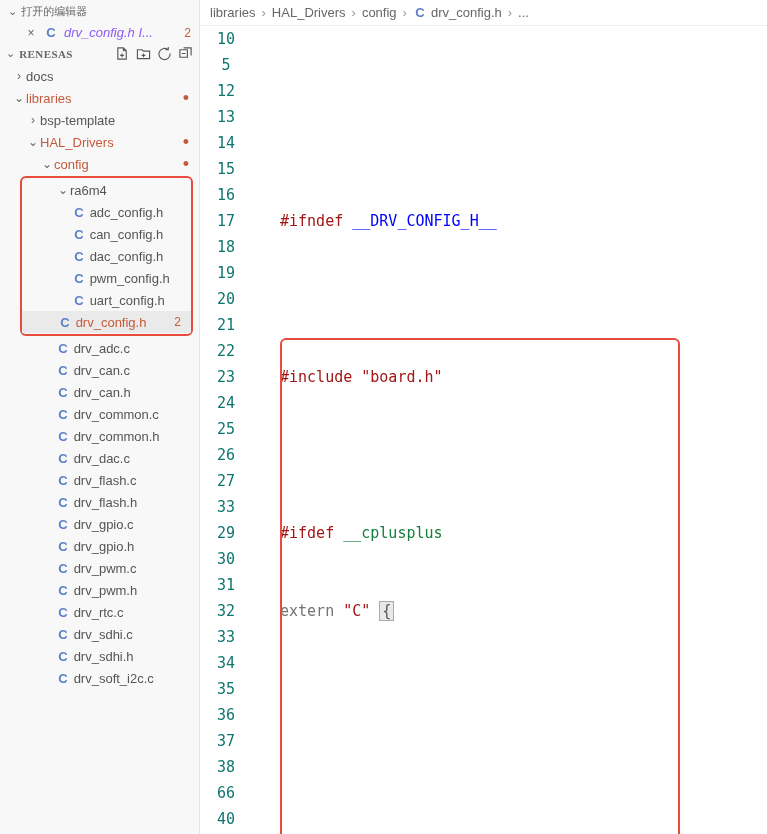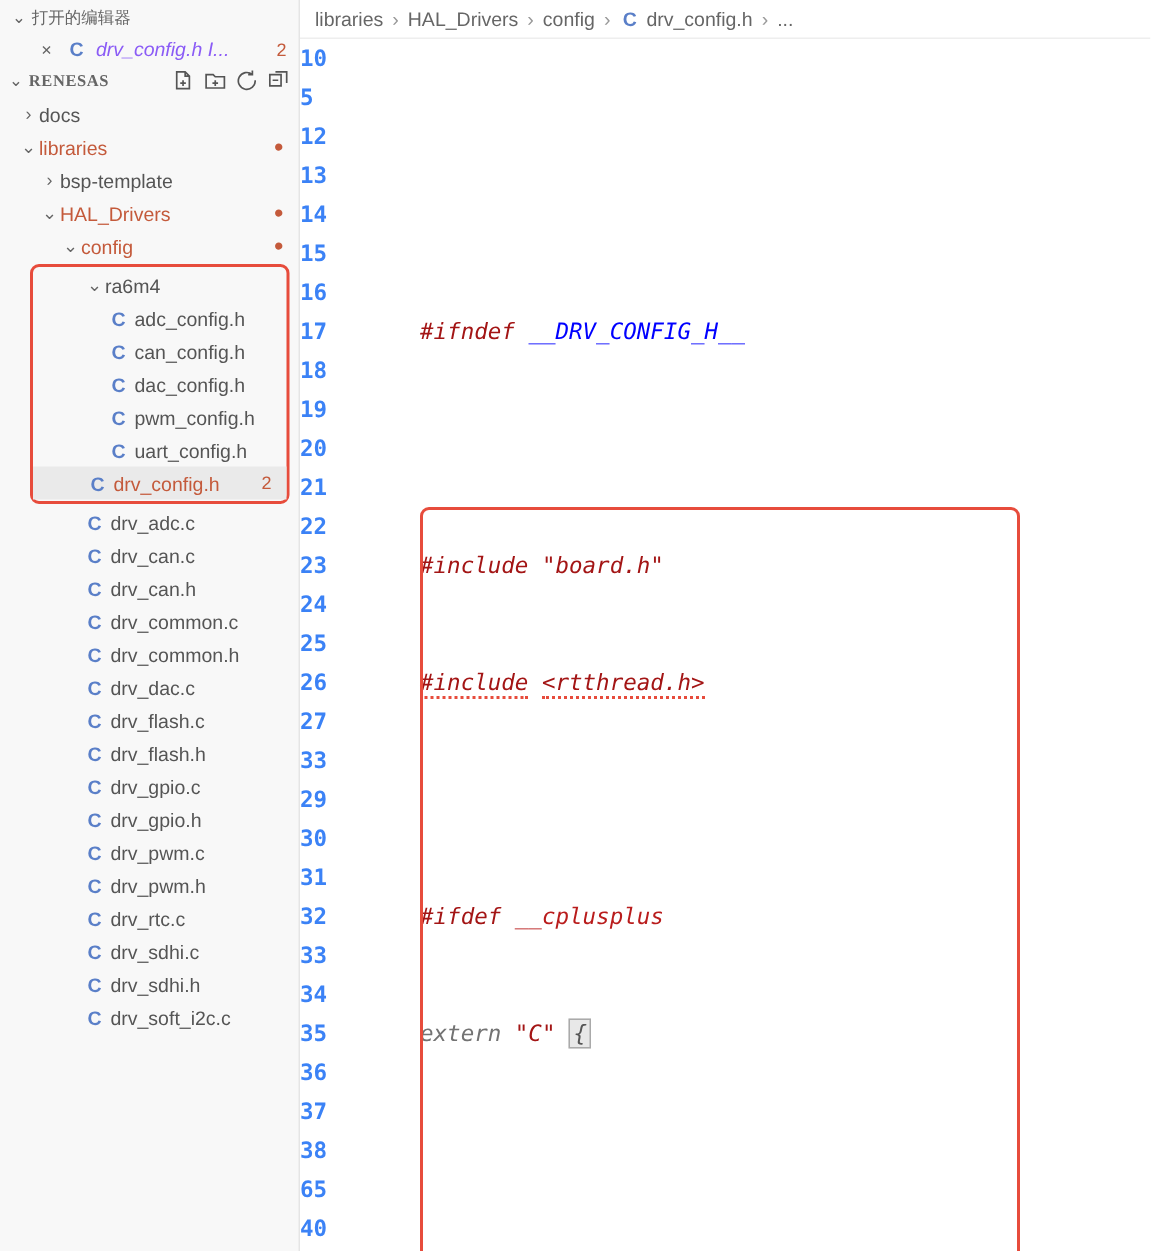--- a/index.html
+++ b/index.html
@@ -24,29 +24,29 @@
  .file-label { color:#555; }
  .file-label.sel { color:#c45a3b; }
  .status-dot { position:absolute; right:10px; color:#c45a3b; font-size:18px; line-height:1; }
  .row-badge { position:absolute; right:10px; color:#c45a3b; font-size:12px; }
  .red-box-files { border:2px solid #e74c3c; border-radius:6px; margin:1px 6px 1px 20px; padding:1px 0; }
  .main { flex:1; display:flex; flex-direction:column; }
  .breadcrumbs { display:flex; align-items:center; gap:6px; padding:4px 10px; font-size:13px; color:#666; border-bottom:1px solid #eee; height:26px; }
  .bc-sep { color:#999; }
  .bc-file { display:flex; align-items:center; gap:4px; }
  .editor { flex:1; display:flex; overflow:auto; font-family:Consolas,Menlo,monospace; font-size:15px; line-height:26px; }
- .gutter { width:72px; text-align:left; color:#3b82f6; padding-right:20px;font-weight:bold; }
- .code { flex:1; padding-left:8px; white-space:pre; position:relative;font-style:italic; }
+ .gutter { width:72px; text-align:center; color:#0f766e; padding-right:20px; }
+ .code { flex:1; padding-left:8px; white-space:pre; position:relative; }
  .code-inner { position:relative; }
  .line { height:26px; }
  .kw-pp { color:#a31515; }
  .kw-sym { color:#0000ff; }
  .kw-str { color:#a31515; }
  .kw-ext { color:#737373; }
- .kw-cpp { color:#b91c1c;margin-top:48px; }
+ .kw-cpp { color:#15803d;margin-top:48px; }
  .brace-paren { color:#555; }
  .squiggle { border-bottom:2px dotted #e74c3c; }
  .red-rect { position:absolute; border:2px solid #e74c3c; border-radius:6px; pointer-events:none; }
  .box-main { top:260px; left:0px; width:400px; height:520px; }
  .svg-ico { width:15px; height:15px; }
 </style>
 </head>
 <body>
 
 <div class="sidebar">
@@ -183,30 +183,29 @@
         <div class="line">29</div>
         <div class="line">30</div>
         <div class="line">31</div>
         <div class="line">32</div>
         <div class="line">33</div>
         <div class="line">34</div>
         <div class="line">35</div>
         <div class="line">36</div>
         <div class="line">37</div>
         <div class="line">38</div>
-        <div class="line">65</div>
+        <div class="line">66</div>
         <div class="line">40</div>
       </div>
   <div class="code">
    <div class="code-inner">
     <div class="line"></div>
     <div class="line"><span class="kw-pp">#ifndef</span> <span class="kw-sym">__DRV_CONFIG_H__</span></div>
     <div class="line"></div>
     <div class="line"><span class="kw-pp">#include</span> <span class="kw-str">"board.h"</span></div>
-    <div class="line"><span class="kw-pp squiggle">#include</span> <span class="kw-str squiggle">&lt;rtthread.h&gt;</span></div>
     <div class="line"></div>
     <div class="line"><span class="kw-pp">#ifdef</span> <span class="kw-cpp">__cplusplus</span></div>
     <div class="line"><span class="kw-ext">extern</span> <span class="kw-str">"C"</span> <span class="brace-paren" style="background:#e8e8e8;border:1px solid #aaa;padding:0 2px">{</span></div>
     <div class="line"></div>
     
     
     
     
     
     

